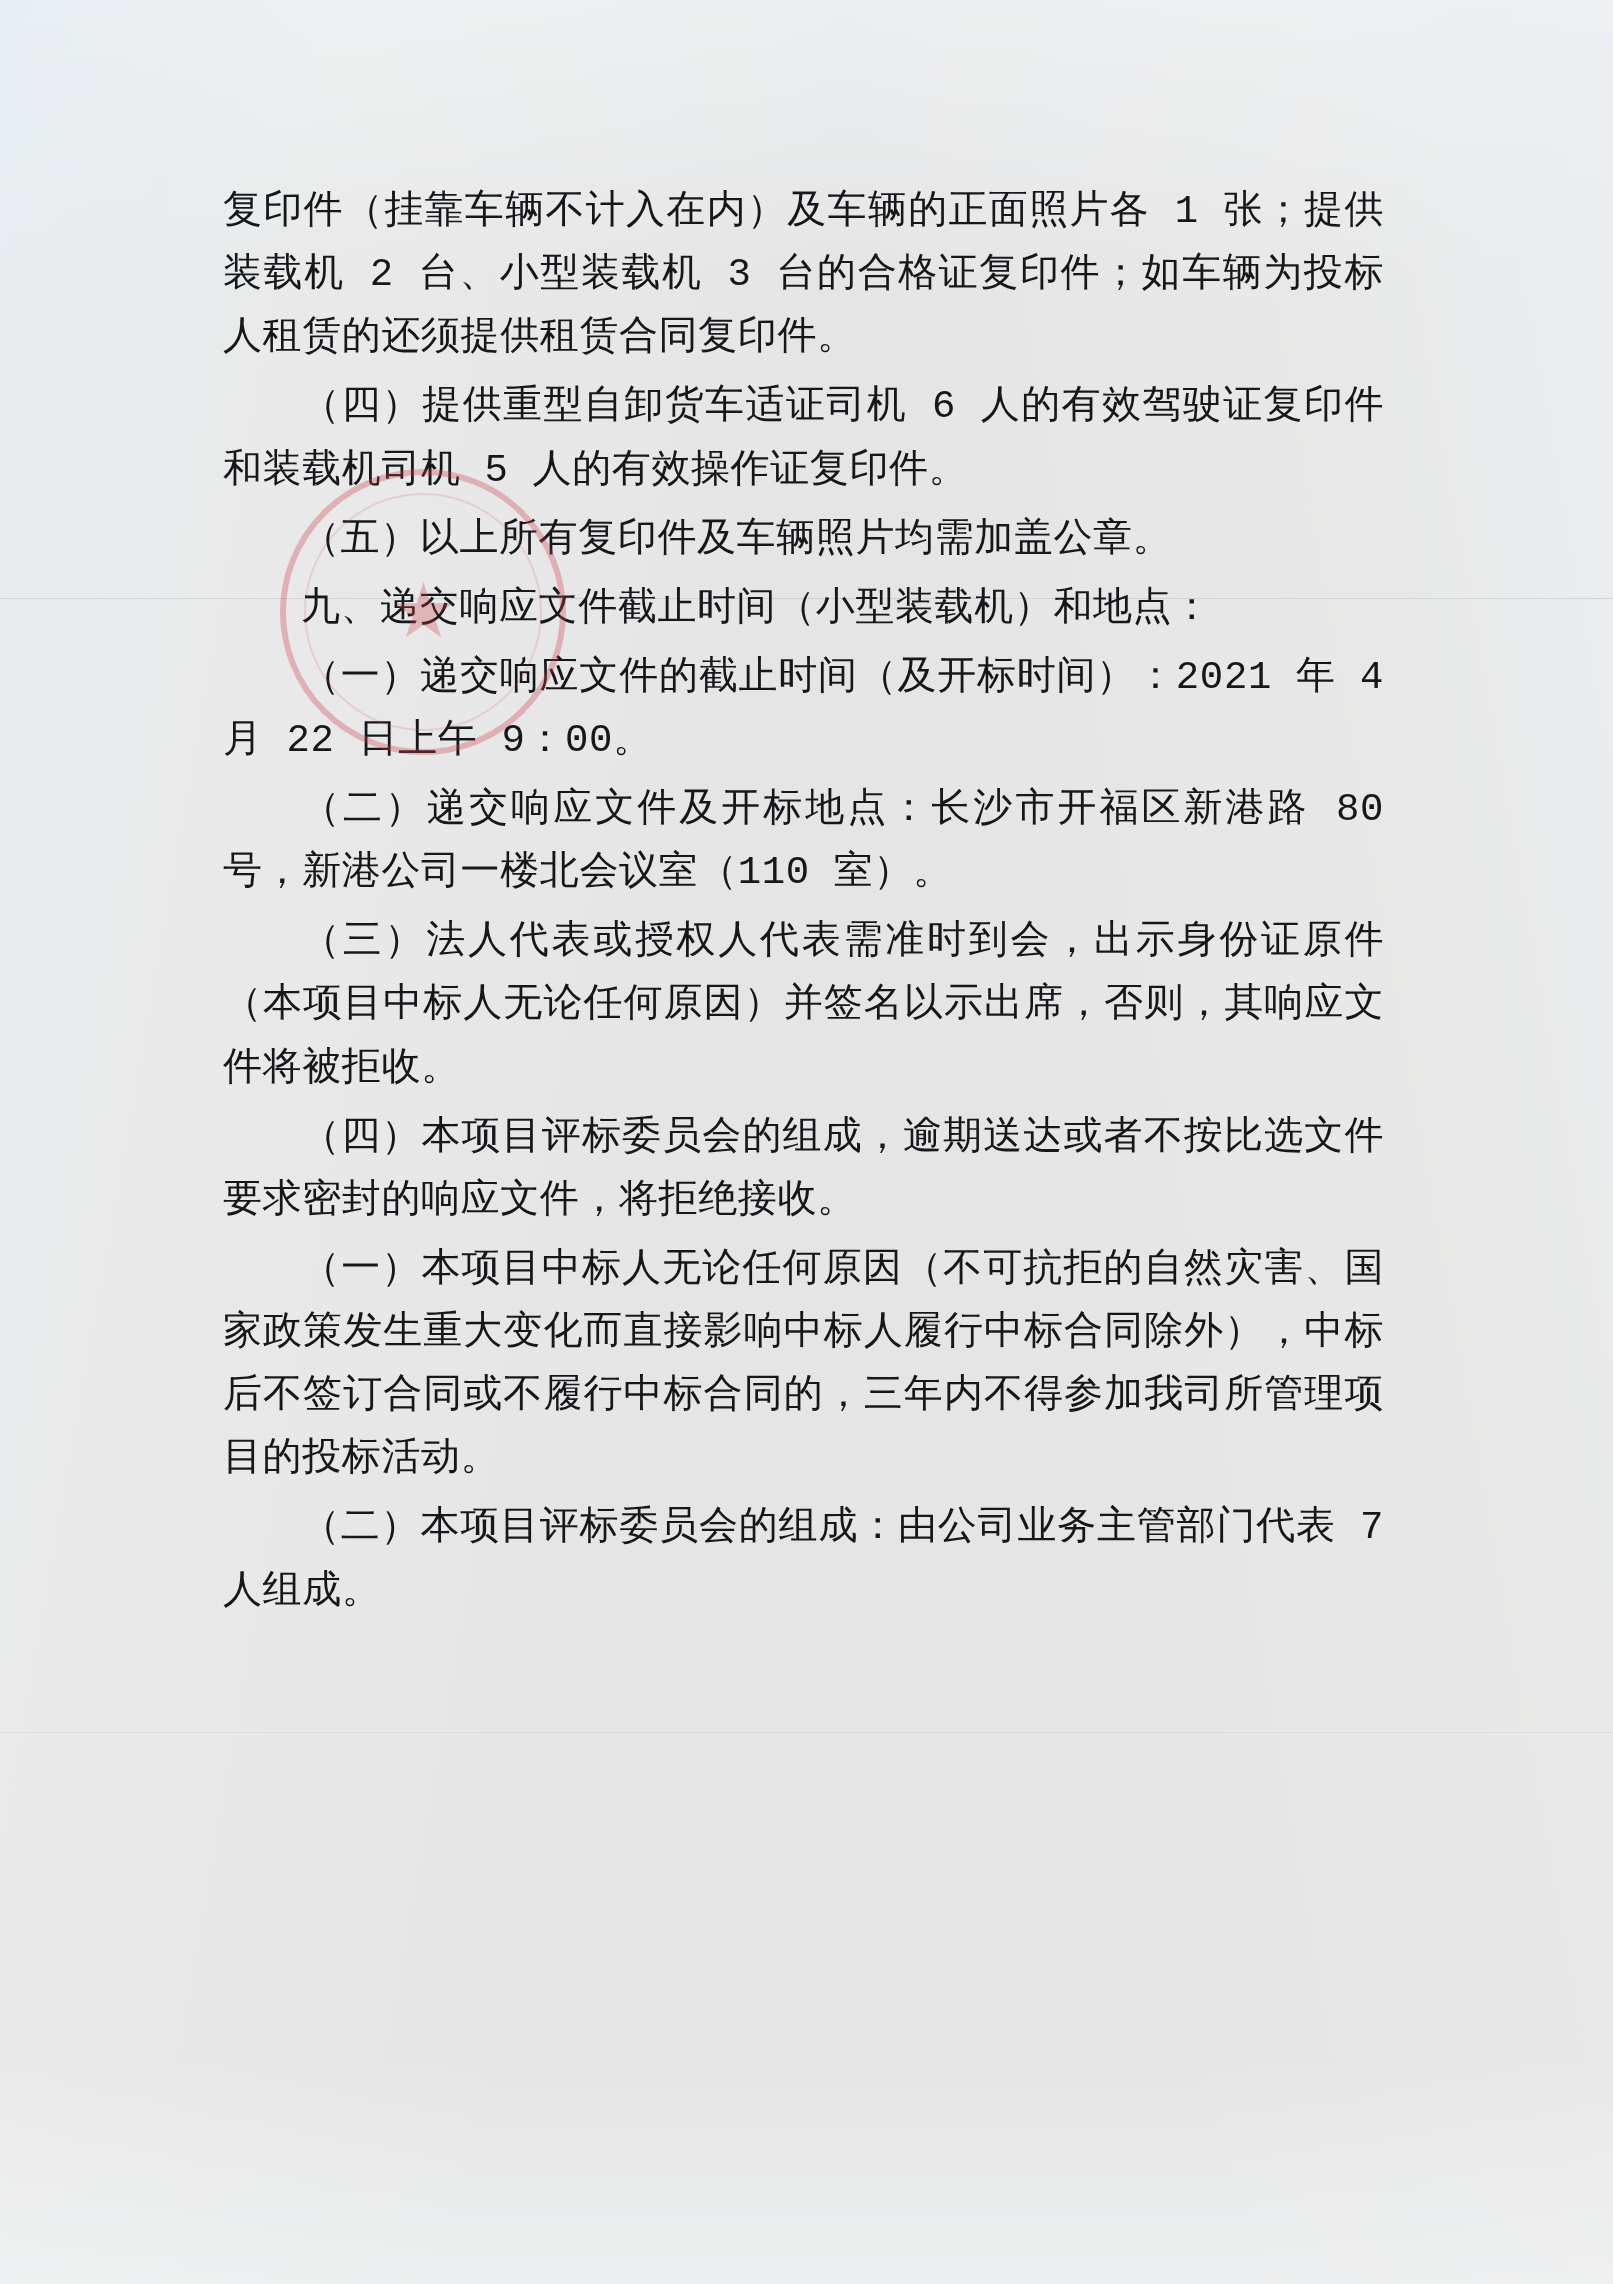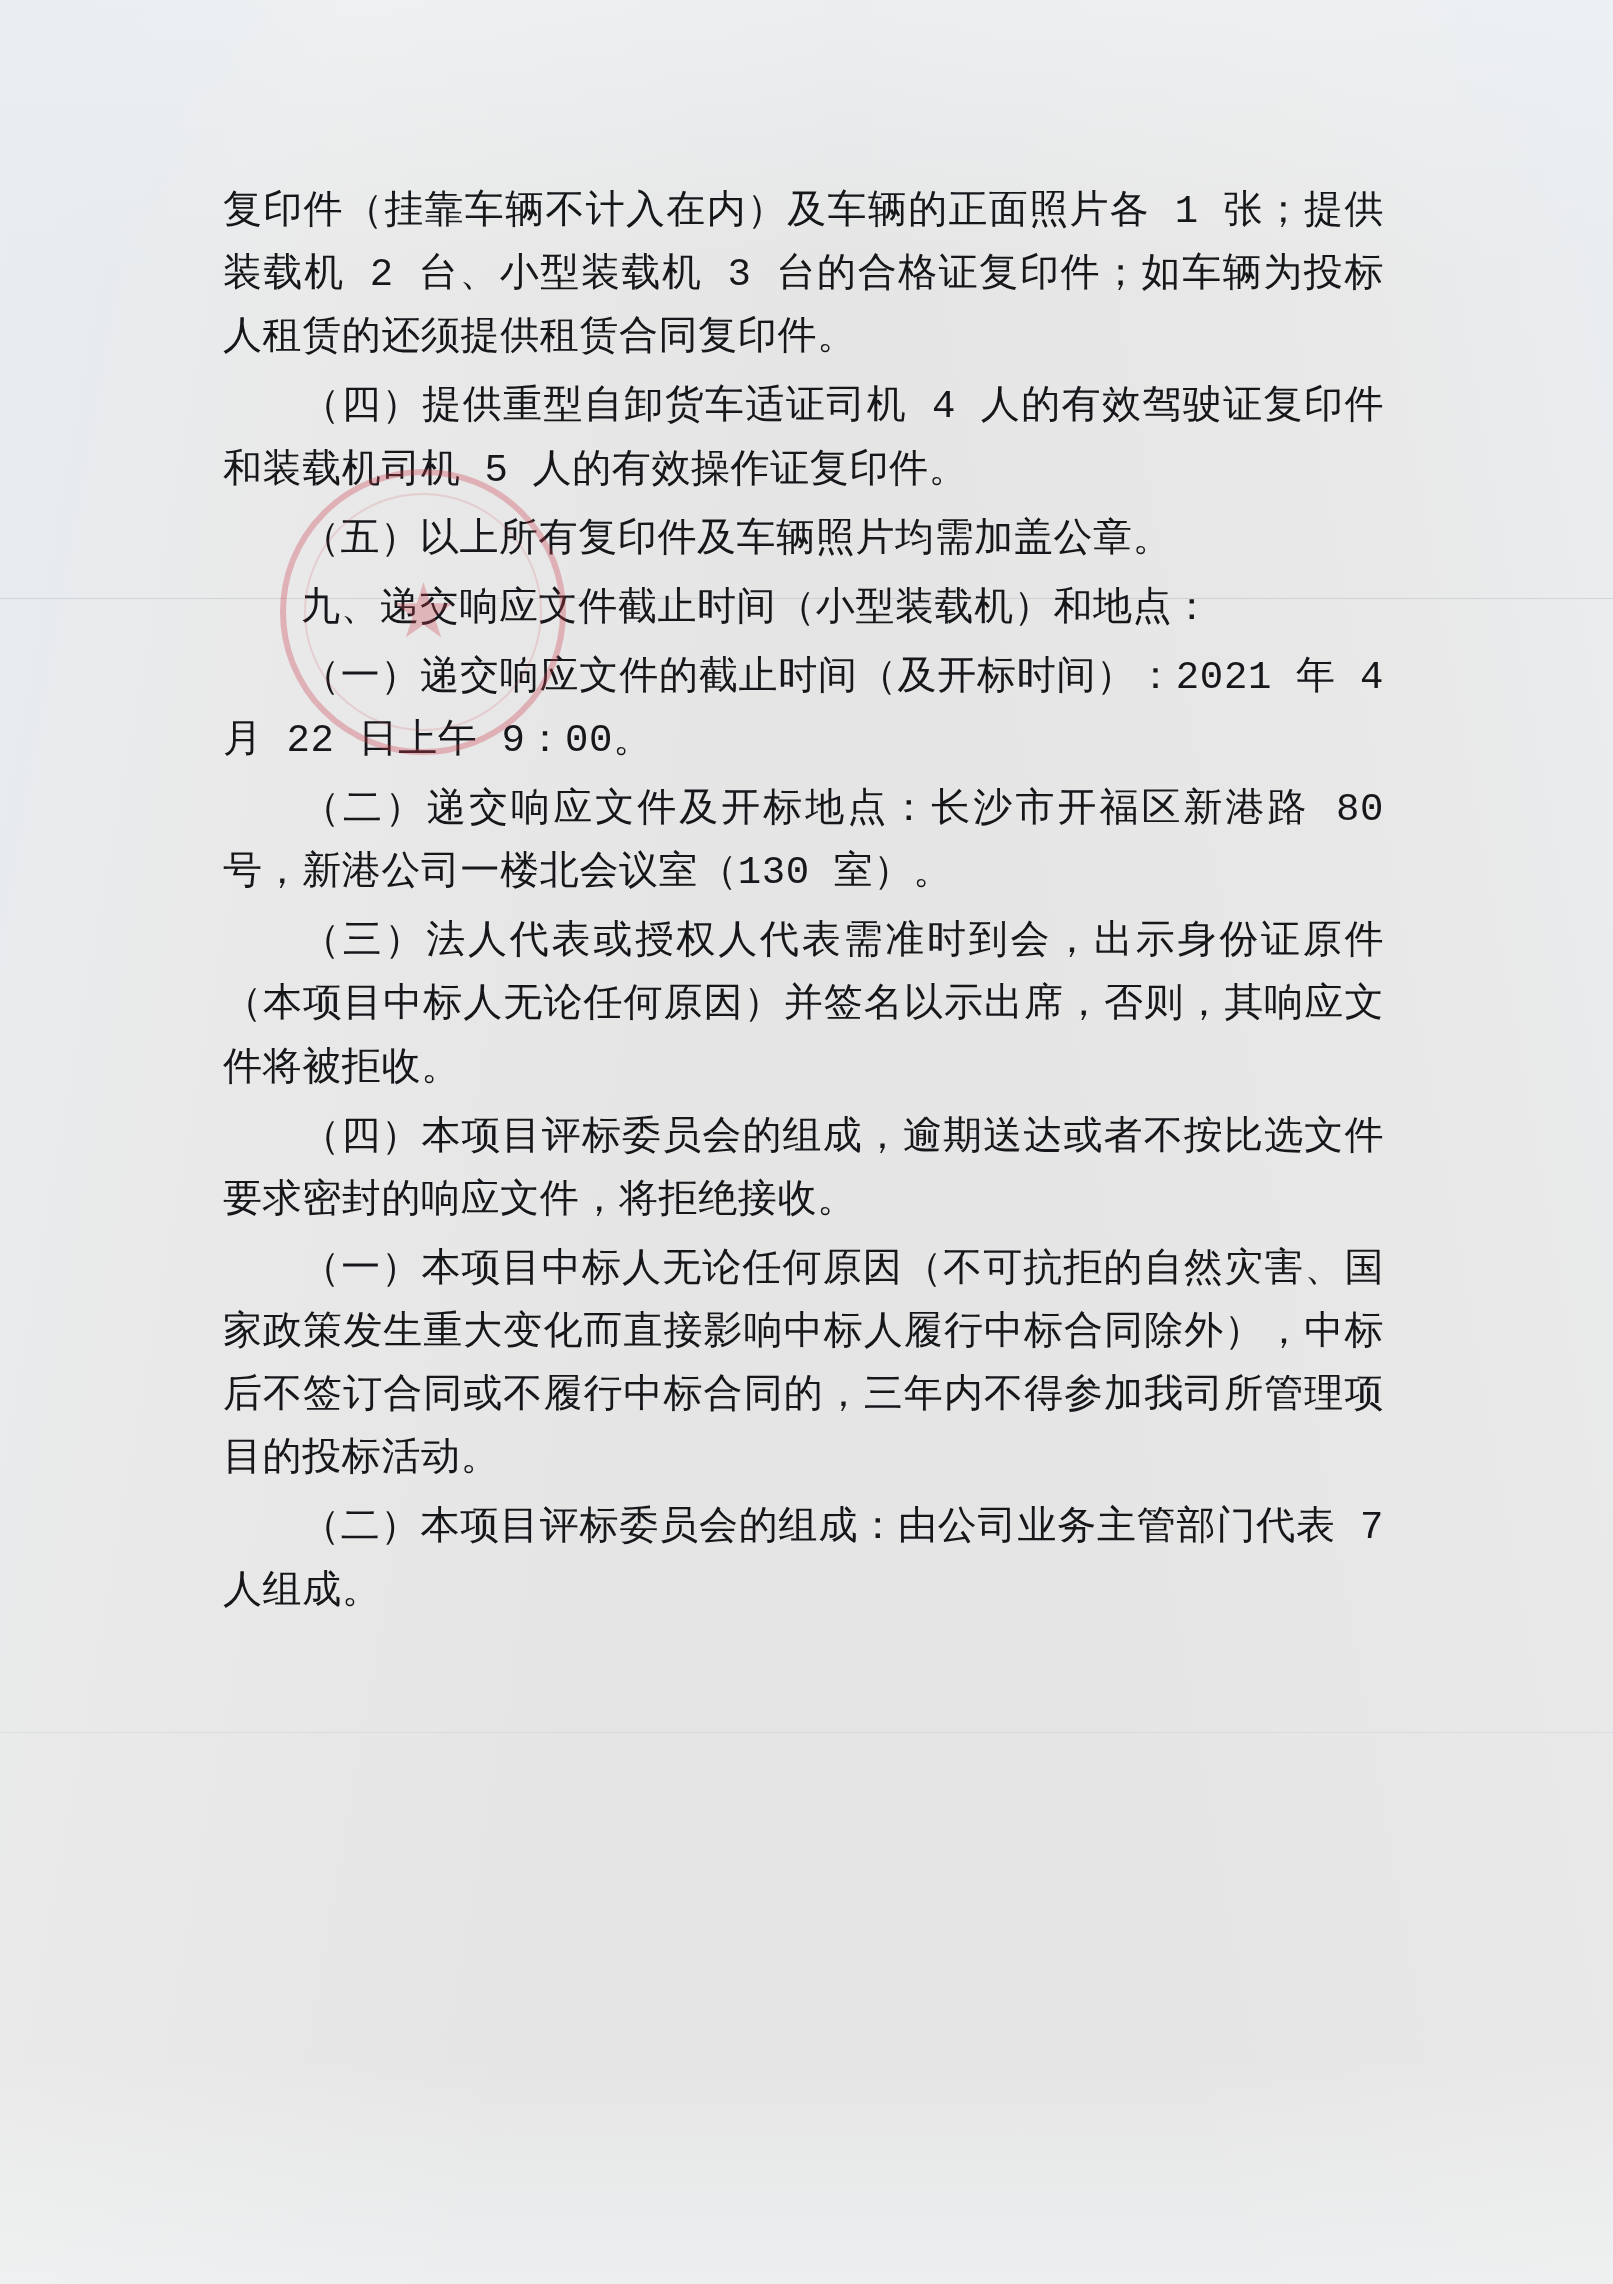--- a/index.html
+++ b/index.html
@@ -96,25 +96,25 @@
 </head>
 <body>
 
 <div class="page">
   <div class="paper-tint"></div>
   <div class="scan-line l1"></div>
   <div class="scan-line l2"></div>
 
   <div class="content">
     <p>复印件（挂靠车辆不计入在内）及车辆的正面照片各 1 张；提供装载机 2 台、小型装载机 3 台的合格证复印件；如车辆为投标人租赁的还须提供租赁合同复印件。</p>
-    <p class="indent">（四）提供重型自卸货车适证司机 4 人的有效驾驶证复印件和装载机司机 5 人的有效操作证复印件。</p>
+    <p class="indent">（四）提供重型自卸货车适证司机 6 人的有效驾驶证复印件和装载机司机 5 人的有效操作证复印件。</p>
     <p class="indent">（五）以上所有复印件及车辆照片均需加盖公章。</p>
     <p class="indent">九、递交响应文件截止时间（小型装载机）和地点：</p>
     <p class="indent">（一）递交响应文件的截止时间（及开标时间）：2021 年 4 月 22 日上午 9：00。</p>
-    <p class="indent">（二）递交响应文件及开标地点：长沙市开福区新港路 80 号，新港公司一楼北会议室（130 室）。</p>
+    <p class="indent">（二）递交响应文件及开标地点：长沙市开福区新港路 80 号，新港公司一楼北会议室（110 室）。</p>
     <p class="indent">（三）法人代表或授权人代表需准时到会，出示身份证原件（本项目中标人无论任何原因）并签名以示出席，否则，其响应文件将被拒收。</p>
     <p class="indent">（四）本项目评标委员会的组成，逾期送达或者不按比选文件要求密封的响应文件，将拒绝接收。</p>
     <p class="indent">（一）本项目中标人无论任何原因（不可抗拒的自然灾害、国家政策发生重大变化而直接影响中标人履行中标合同除外），中标后不签订合同或不履行中标合同的，三年内不得参加我司所管理项目的投标活动。</p>
     <p class="indent">（二）本项目评标委员会的组成：由公司业务主管部门代表 7 人组成。</p>
   </div>
 
   <div class="seal">
     <div class="seal-inner"></div>
   </div>
 </div>

